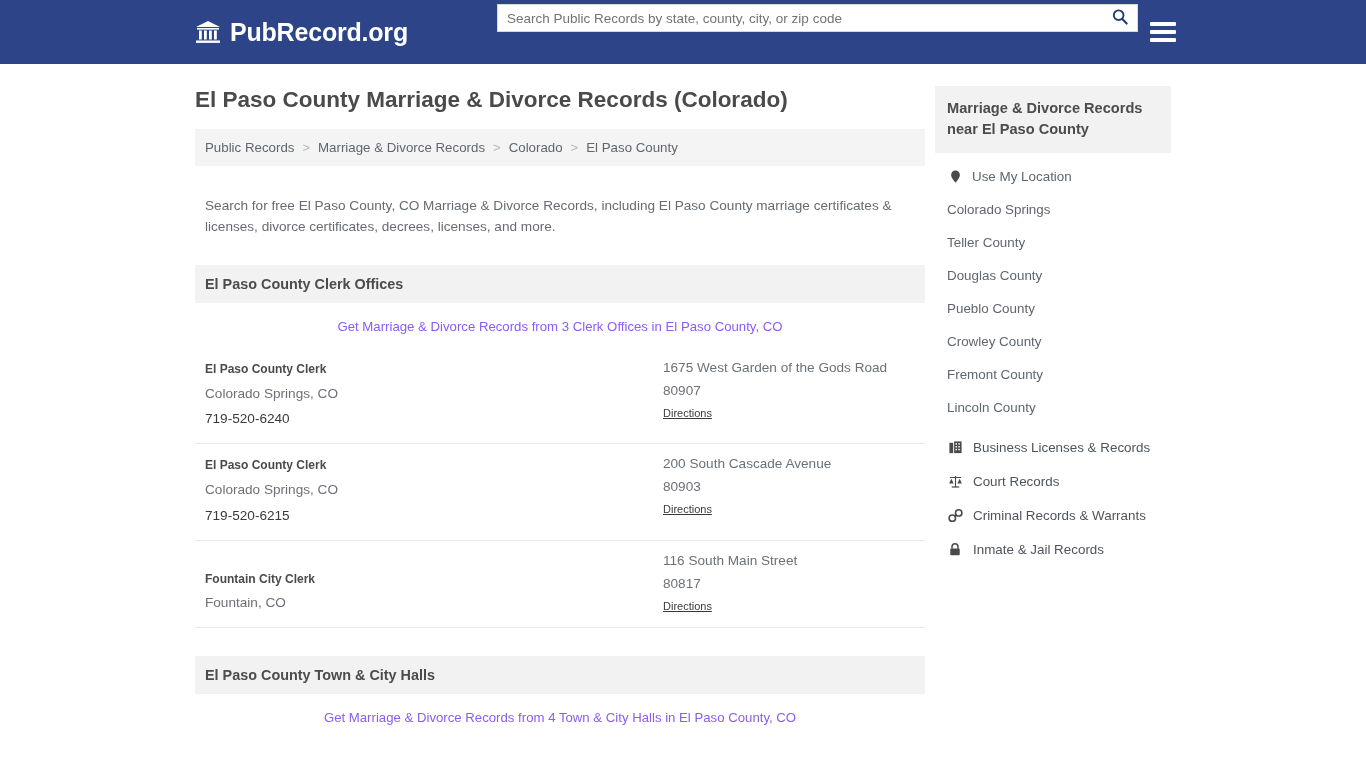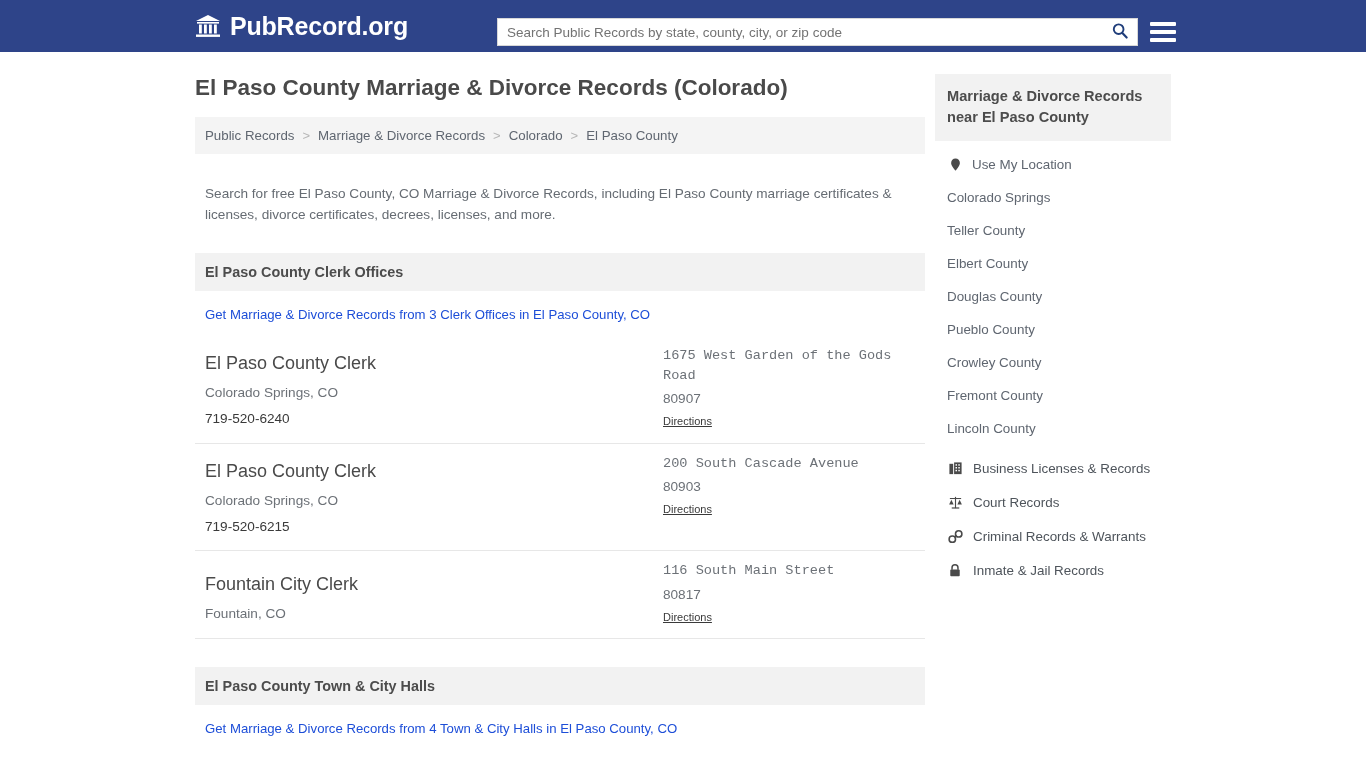--- a/index.html
+++ b/index.html
@@ -6,21 +6,21 @@
   html, body {
     margin: 0; padding: 0;
     width: 1366px; height: 768px;
     background: #ffffff;
     font-family: "Liberation Sans", sans-serif;
     overflow: hidden;
   }
 
   
   .site-header {
-    height: 52px;
+    height: 64px;
     background: #2e4489;
     display: flex;
     align-items: center;
     padding: 0 14px 0 195px;
     position: relative;
   }
   .brand {
     display: flex;
     align-items: center;
     gap: 9px;
@@ -32,21 +32,21 @@
   .brand-text {
     font-size: 25px;
     font-weight: bold;
     letter-spacing: -0.2px;
     line-height: 1;
     white-space: nowrap;
   }
   .search-wrap {
     position: absolute;
     left: 497px;
-    top: 18px;
+    top: 4px;
     width: 641px;
     height: 28px;
     background: #ffffff;
     border: 1px solid #d8d8d8;
     display: flex;
     align-items: center;
   }
   .search-input {
     flex: 1 1 auto;
     height: 100%;
@@ -126,22 +126,23 @@
   .section-head {
     background: #f2f2f2;
     padding: 11px 10px;
     font-size: 14.4px;
     font-weight: bold;
     color: #4c4c4c;
     margin-top: 28px;
   }
   .section-sub {
     font-size: 13.2px;
-    color: #1d4ed8;
+    color: #8b5cf6;
     padding: 16px 10px 0 10px;
+    text-align: center;
   }
 
   .listing-table { width: 730px; margin-top: 14px; }
   .listing-row {
     display: flex;
     border-bottom: 1px solid #e7e7e7;
     padding: 10px 0 11px 0;
     min-height: 78px;
   }
   .listing-row.first { border-top: none; }
@@ -149,26 +150,26 @@
     width: 468px; flex: 0 0 468px;
     padding: 0 10px;
     display: flex; flex-direction: column; justify-content: flex-end;
   }
   .col-addr {
     flex: 1 1 auto;
     padding: 0 10px 0 0;
     display: flex; flex-direction: column; justify-content: flex-start;
   }
   .org-name {
-    font-size: 18px; font-weight: normal; color: #4a4a4a;
+    font-size: 12px; font-weight: bold; color: #4a4a4a;
     line-height: 1.9;
   }
   .org-city { font-size: 13.6px; color: #6c7177; line-height: 1.9; }
   .org-phone { font-size: 13.6px; color: #3a3a3a; line-height: 1.9; }
-  .addr-line { font-size: 13.6px; color: #6c7177; line-height: 1.48; font-family: Liberation Mono, monospace; }
+  .addr-line { font-size: 13.6px; color: #6c7177; line-height: 1.48; }
   .addr-zip { font-size: 13.6px; color: #6c7177; line-height: 1.85; }
   .directions {
     font-size: 11px; color: #3a3a3a;
     line-height: 1.85;
     cursor: pointer; display: inline-block; width: fit-content;
   }
 
   
   .side-panel-head {
     background: #f2f2f2;
@@ -326,23 +327,20 @@
         <span class="label">Use My Location</span>
       </div>
 
       <div class="side-item">
         <span class="label">Colorado Springs</span>
       </div>
       <div class="side-item">
         <span class="label">Teller County</span>
       </div>
       <div class="side-item">
-        <span class="label">Elbert County</span>
-      </div>
-      <div class="side-item">
         <span class="label">Douglas County</span>
       </div>
       <div class="side-item">
         <span class="label">Pueblo County</span>
       </div>
       <div class="side-item">
         <span class="label">Crowley County</span>
       </div>
       <div class="side-item">
         <span class="label">Fremont County</span>

